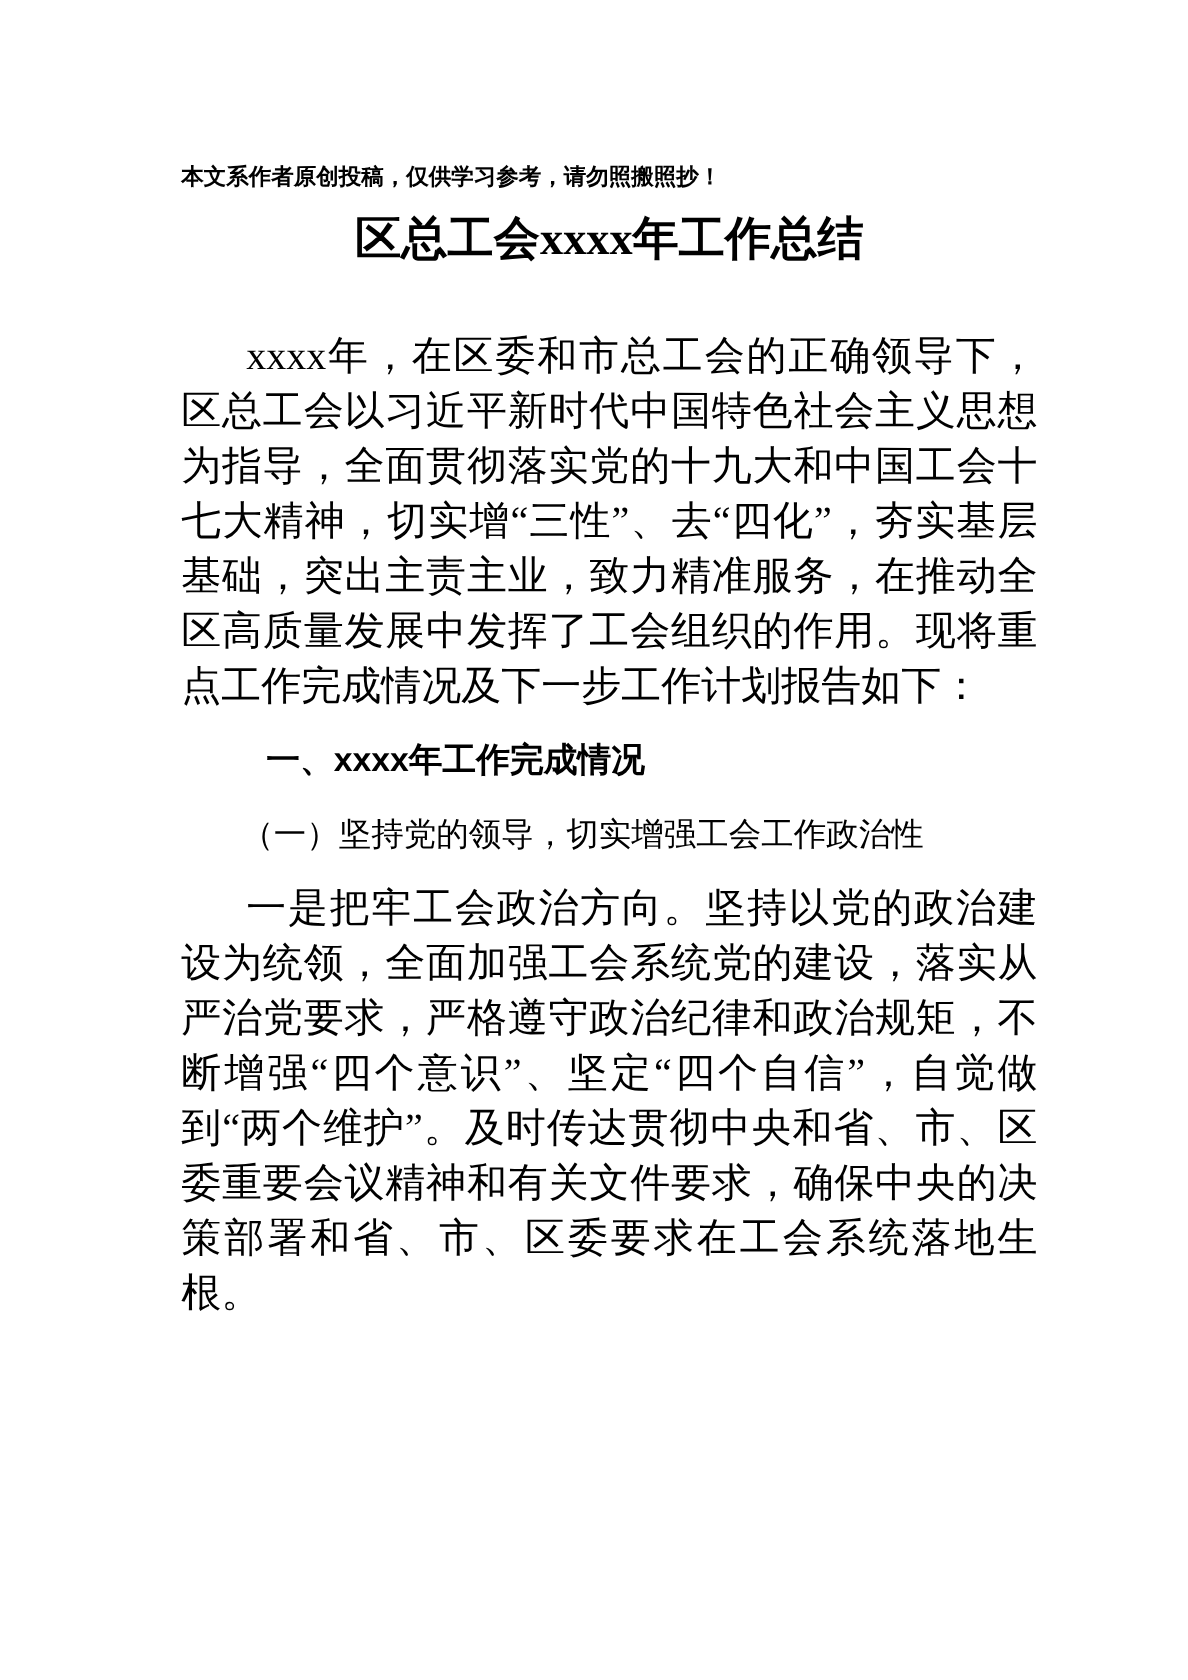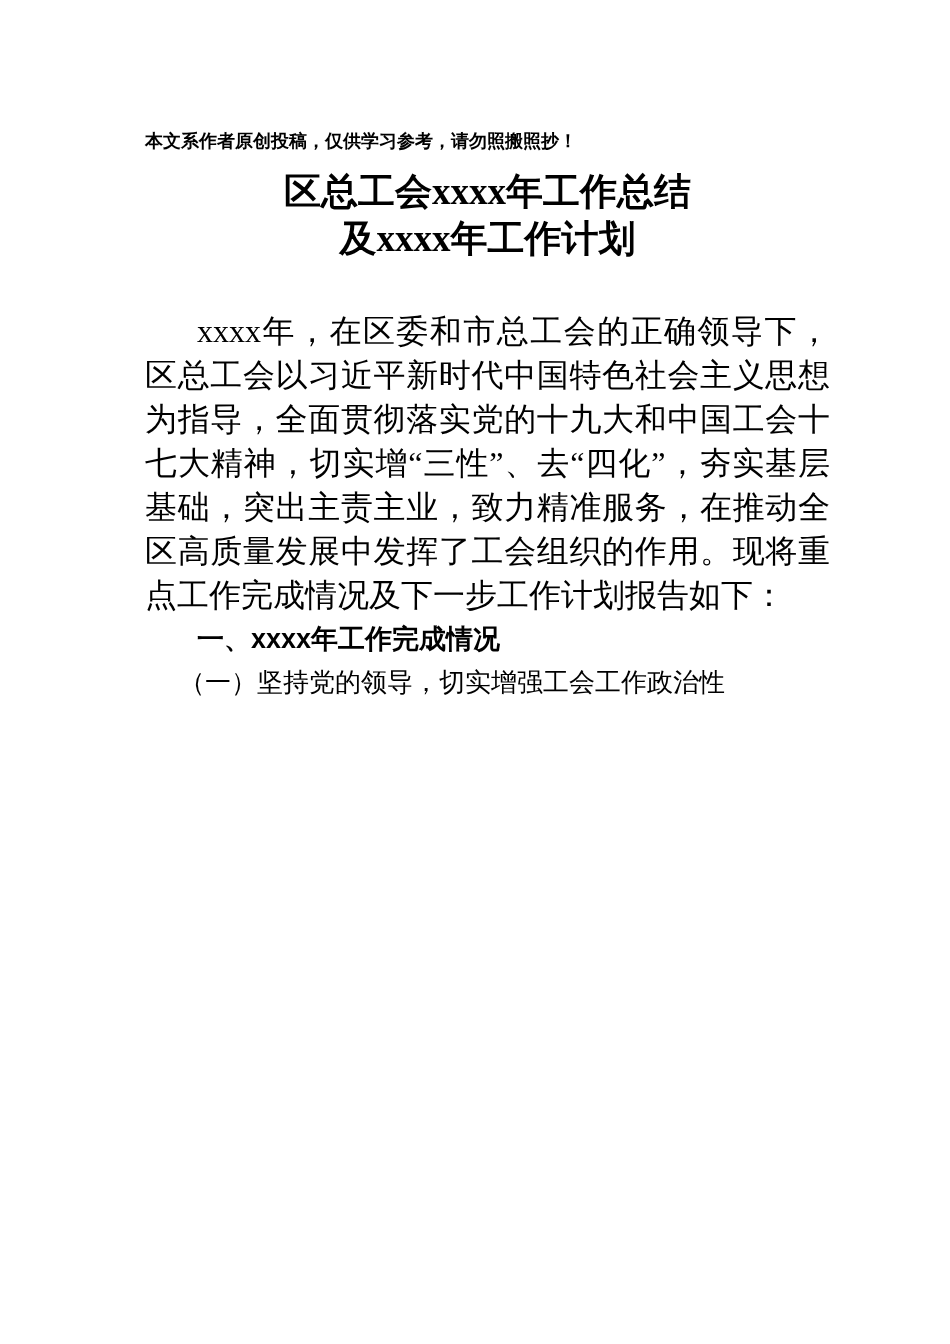--- a/index.html
+++ b/index.html
@@ -38,50 +38,50 @@
   .body-p {
     margin: 0;
     font-size: 32px;
     line-height: 44px;
     text-align: justify;
     text-indent: 52px;
     word-break: break-all;
   }
   .intro { margin-top: 47px; }
   .section-heading {
-    margin: 0;
+    margin: 16px;
     font-size: 27px;
     line-height: 44px;
     font-weight: bold;
     font-family: "Liberation Sans", sans-serif;
     text-indent: 52px;
   }
   .subsection-heading {
-    margin: 0;
+    margin: 14px;
     font-size: 26px;
     line-height: 44px;
     font-weight: normal;
     text-indent: 34px;
   }
 </style>
 </head>
 <body>
 
 <div class="page">
   <div class="content">
 
     <p class="notice">本文系作者原创投稿，仅供学习参考，请勿照搬照抄！</p>
 
     <h1 class="title">
       <span class="title-line">区总工会xxxx年工作总结</span>
-      <span class="title-line">及xxxx年工作计划</span>
     </h1>
 
     <p class="body-p intro">xxxx年，在区委和市总工会的正确领导下，区总工会以习近平新时代中国特色社会主义思想为指导，全面贯彻落实党的十九大和中国工会十七大精神，切实增“三性”、去“四化”，夯实基层基础，突出主责主业，致力精准服务，在推动全区高质量发展中发挥了工会组织的作用。现将重点工作完成情况及下一步工作计划报告如下：</p>
 
     <h2 class="section-heading">一、xxxx年工作完成情况</h2>
 
     <h3 class="subsection-heading">（一）坚持党的领导，切实增强工会工作政治性</h3>
 
+    <p class="body-p">一是把牢工会政治方向。坚持以党的政治建设为统领，全面加强工会系统党的建设，落实从严治党要求，严格遵守政治纪律和政治规矩，不断增强“四个意识”、坚定“四个自信”，自觉做到“两个维护”。及时传达贯彻中央和省、市、区委重要会议精神和有关文件要求，确保中央的决策部署和省、市、区委要求在工会系统落地生根。</p>
 
 
   </div>
 </div>
 
 </body></html>

